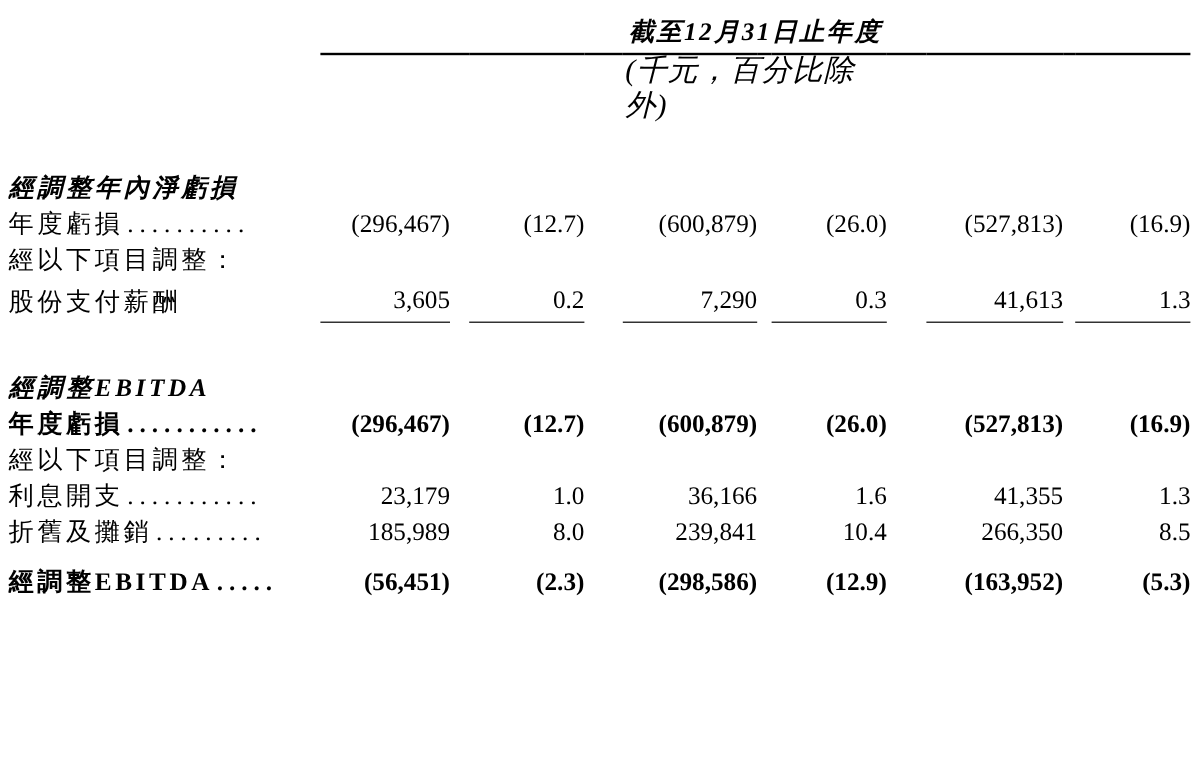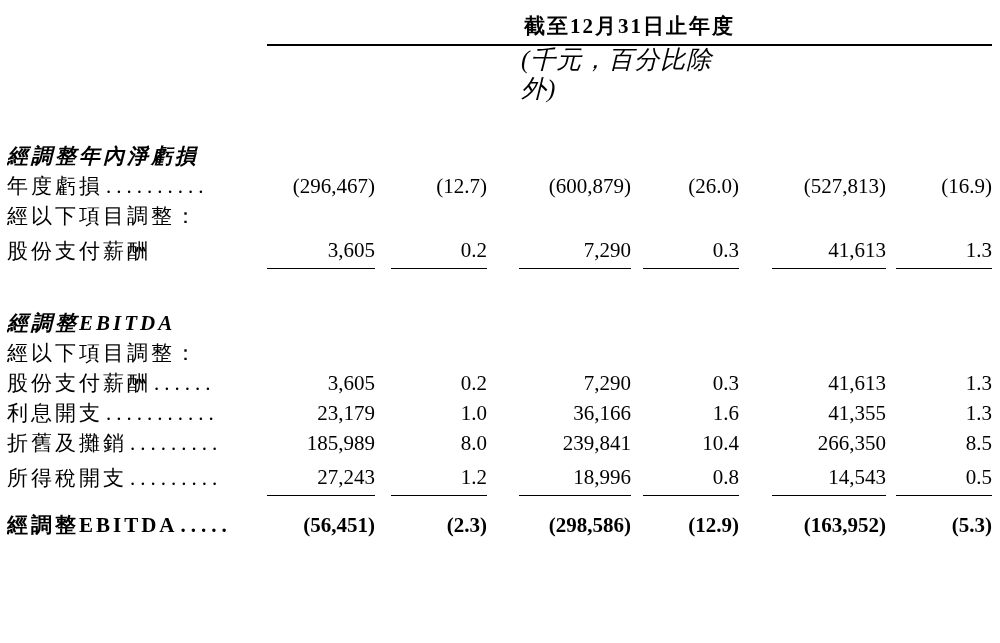--- a/index.html
+++ b/index.html
@@ -6,21 +6,21 @@
   body{
     width:1000px;height:643px;box-sizing:border-box;
     padding:5px 0 0 7px;
     font-family:"Liberation Serif","DejaVu Serif",serif;
     color:#000;overflow:hidden;
   }
   table{border-collapse:collapse;table-layout:fixed;width:985px;}
   td{padding:0;vertical-align:bottom;font-size:21px;line-height:1.15;overflow:hidden;}
 
   
-  tr.title-row td{height:33px;}
+  tr.title-row td{height:33px;font-style:italic;}
   .title-cell{
     text-align:center;font-weight:bold;letter-spacing:2px;
     border-bottom:2.5px solid #000;padding-bottom:6px;
   }
   tr.years-row td{height:32px;}
   .year-cell{
     text-align:center;font-weight:bold;letter-spacing:1px;
     border-bottom:2.5px solid #000;padding-bottom:4px;
   }
   tr.subhead-row td{height:34px;padding-bottom:4px;}
@@ -128,40 +128,40 @@
 
 
   <tr class="spacer-b">
         <td colspan="12"></td>
       </tr>
 
   <tr class="sec-head">
     <td class="sec-head-cell" colspan="12">經調整EBITDA</td>
   </tr>
 
+  <tr class="r b">
+    <td class="lbl"><span class="zh">年度虧損</span><span class="leader">...........</span></td>
+    <td class="num">(296,467)</td>
+    <td></td>
+    <td class="num">(12.7)</td>
+    <td></td>
+    <td class="num">(600,879)</td>
+    <td></td>
+    <td class="num">(26.0)</td>
+    <td></td>
+    <td class="num">(527,813)</td>
+    <td></td>
+    <td class="num">(16.9)</td>
+  </tr>
 
   <tr class="r">
     <td class="lbl"><span class="zh">經以下項目調整：</span></td>
     <td colspan="11"></td>
   </tr>
 
-  <tr class="r">
-    <td class="lbl"><span class="zh">股份支付薪酬</span><span class="leader">......</span></td>
-    <td class="num">3,605</td>
-    <td></td>
-    <td class="num">0.2</td>
-    <td></td>
-    <td class="num">7,290</td>
-    <td></td>
-    <td class="num">0.3</td>
-    <td></td>
-    <td class="num">41,613</td>
-    <td></td>
-    <td class="num">1.3</td>
-  </tr>
 
   <tr class="r">
     <td class="lbl"><span class="zh">利息開支</span><span class="leader">...........</span></td>
     <td class="num">23,179</td>
     <td></td>
     <td class="num">1.0</td>
     <td></td>
     <td class="num">36,166</td>
     <td></td>
     <td class="num">1.6</td>
@@ -179,34 +179,20 @@
     <td></td>
     <td class="num">239,841</td>
     <td></td>
     <td class="num">10.4</td>
     <td></td>
     <td class="num">266,350</td>
     <td></td>
     <td class="num">8.5</td>
   </tr>
 
-  <tr class="r rule">
-    <td class="lbl"><span class="zh">所得稅開支</span><span class="leader">.........</span></td>
-    <td class="num">27,243</td>
-    <td></td>
-    <td class="num">1.2</td>
-    <td></td>
-    <td class="num">18,996</td>
-    <td></td>
-    <td class="num">0.8</td>
-    <td></td>
-    <td class="num">14,543</td>
-    <td></td>
-    <td class="num">0.5</td>
-  </tr>
 
   <tr class="r total">
     <td class="lbl"><span class="zh">經調整EBITDA</span><span class="leader">.....</span></td>
     <td class="num">(56,451)</td>
     <td></td>
     <td class="num">(2.3)</td>
     <td></td>
     <td class="num">(298,586)</td>
     <td></td>
     <td class="num">(12.9)</td>

